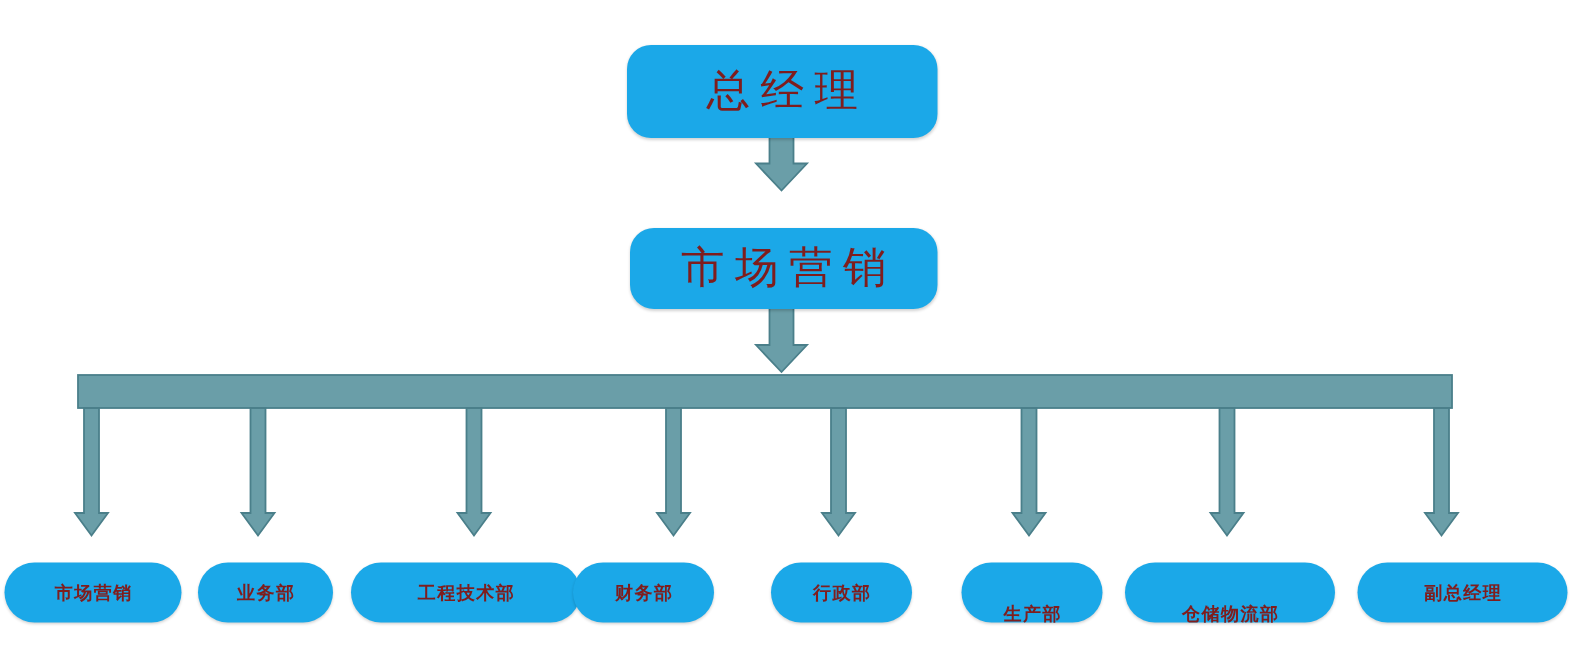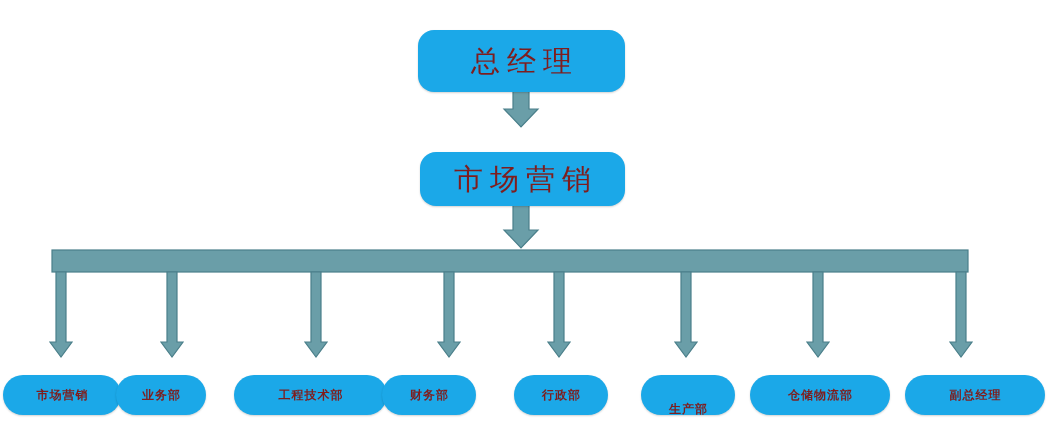--- a/index.html
+++ b/index.html
@@ -119,41 +119,41 @@
   </div>
 
   <div class="node node-top" style="left:420px; top:137px; width:205px; height:54px;">
     <span>市场营销</span>
   </div>
 
   <div class="node node-leaf" style="left:3px; top:360px; width:118px; height:40px;">
     <span>市场营销</span>
   </div>
 
-  <div class="node node-leaf" style="left:116px; top:360px; width:90px; height:40px;">
+  <div class="node node-leaf" style="left:132px; top:360px; width:90px; height:40px;">
     <span>业务部</span>
   </div>
 
   <div class="node node-leaf" style="left:234px; top:360px; width:153px; height:40px;">
     <span>工程技术部</span>
   </div>
 
   <div class="node node-leaf" style="left:382px; top:360px; width:94px; height:40px;">
     <span>财务部</span>
   </div>
 
   <div class="node node-leaf" style="left:514px; top:360px; width:94px; height:40px;">
     <span>行政部</span>
   </div>
 
   <div class="node node-leaf" style="left:641px; top:360px; width:94px; height:40px;align-items:flex-end;">
     <span>生产部</span>
   </div>
 
-  <div class="node node-leaf" style="left:750px; top:360px; width:140px; height:40px;">
+  <div class="node node-leaf" style="left:750px; top:360px; width:140px; height:40px;align-items:flex-end;">
     <span>仓储物流部</span>
   </div>
 
   <div class="node node-leaf" style="left:905px; top:360px; width:140px; height:40px;">
     <span>副总经理</span>
   </div>
 
 </div>
 
 </body></html>

